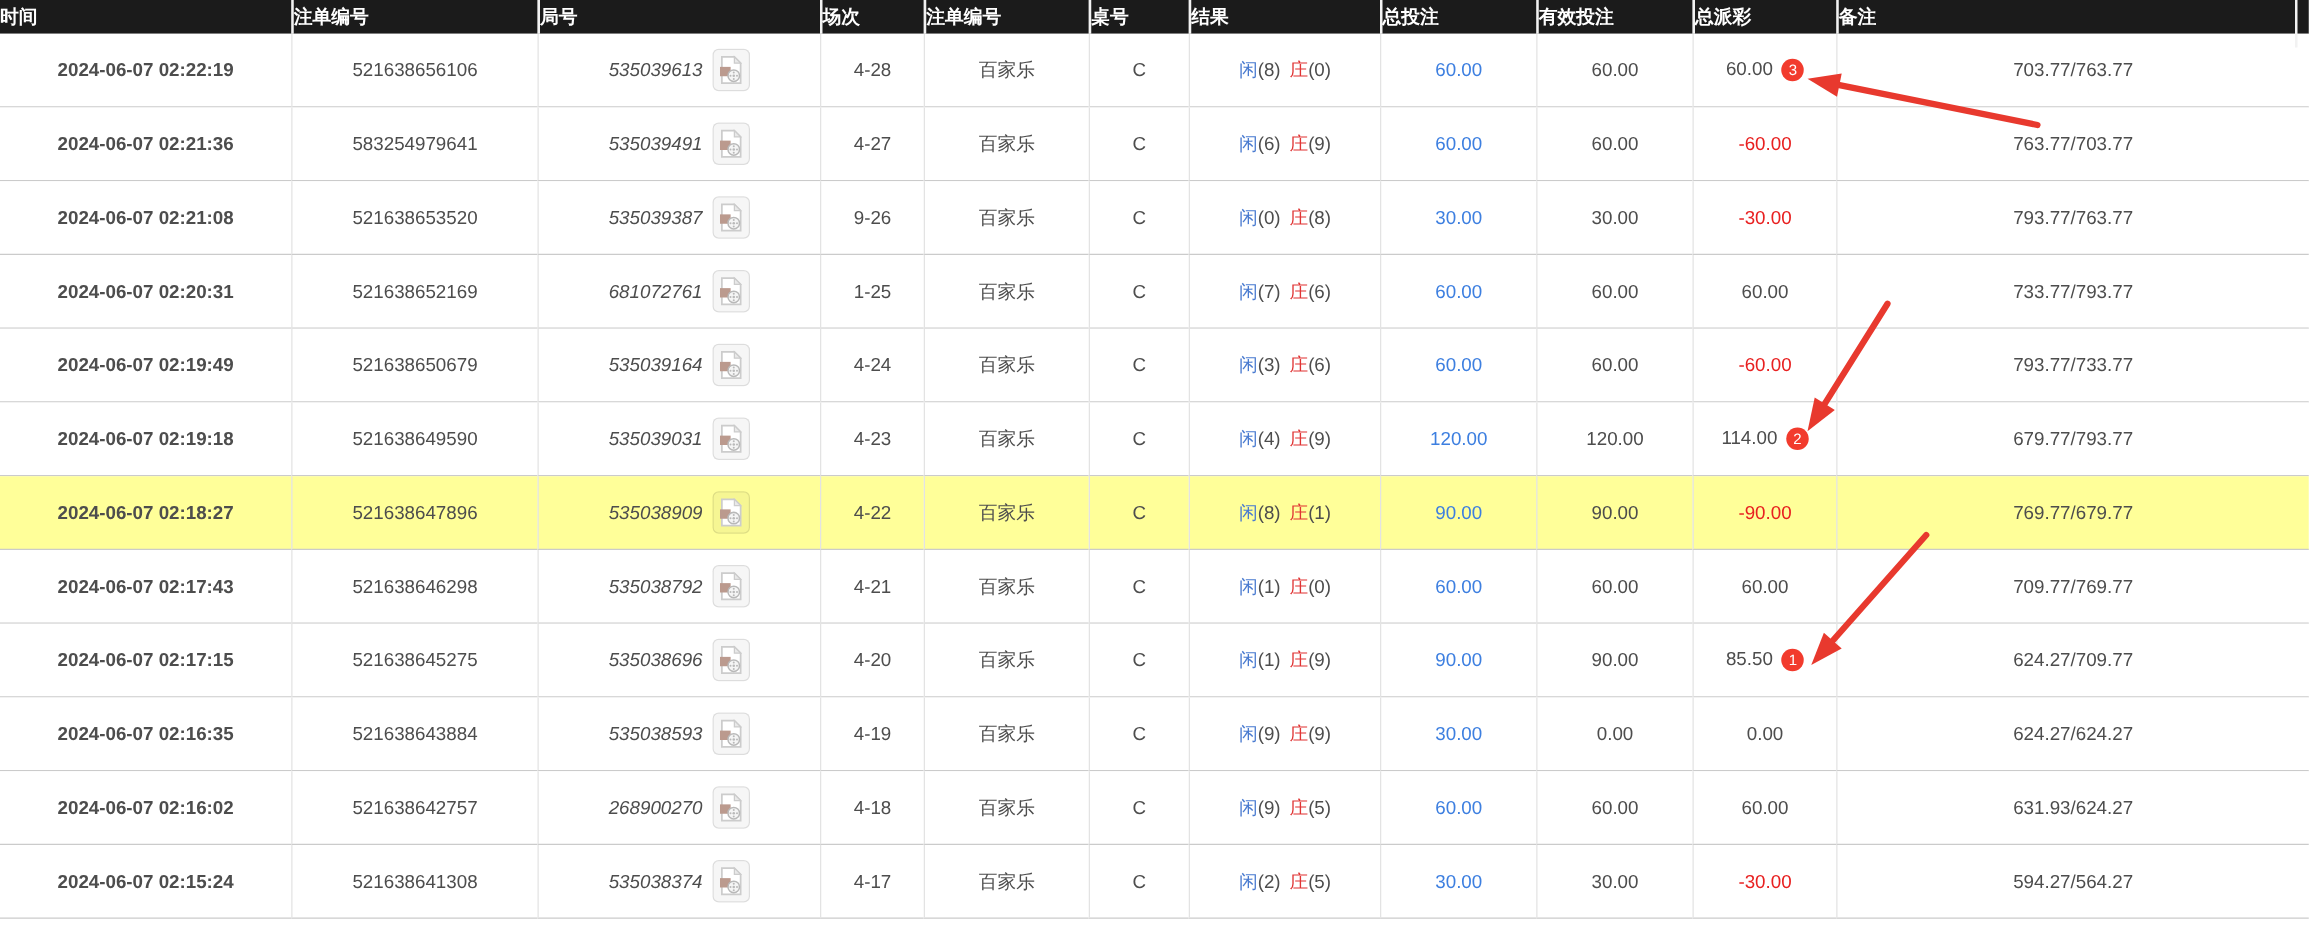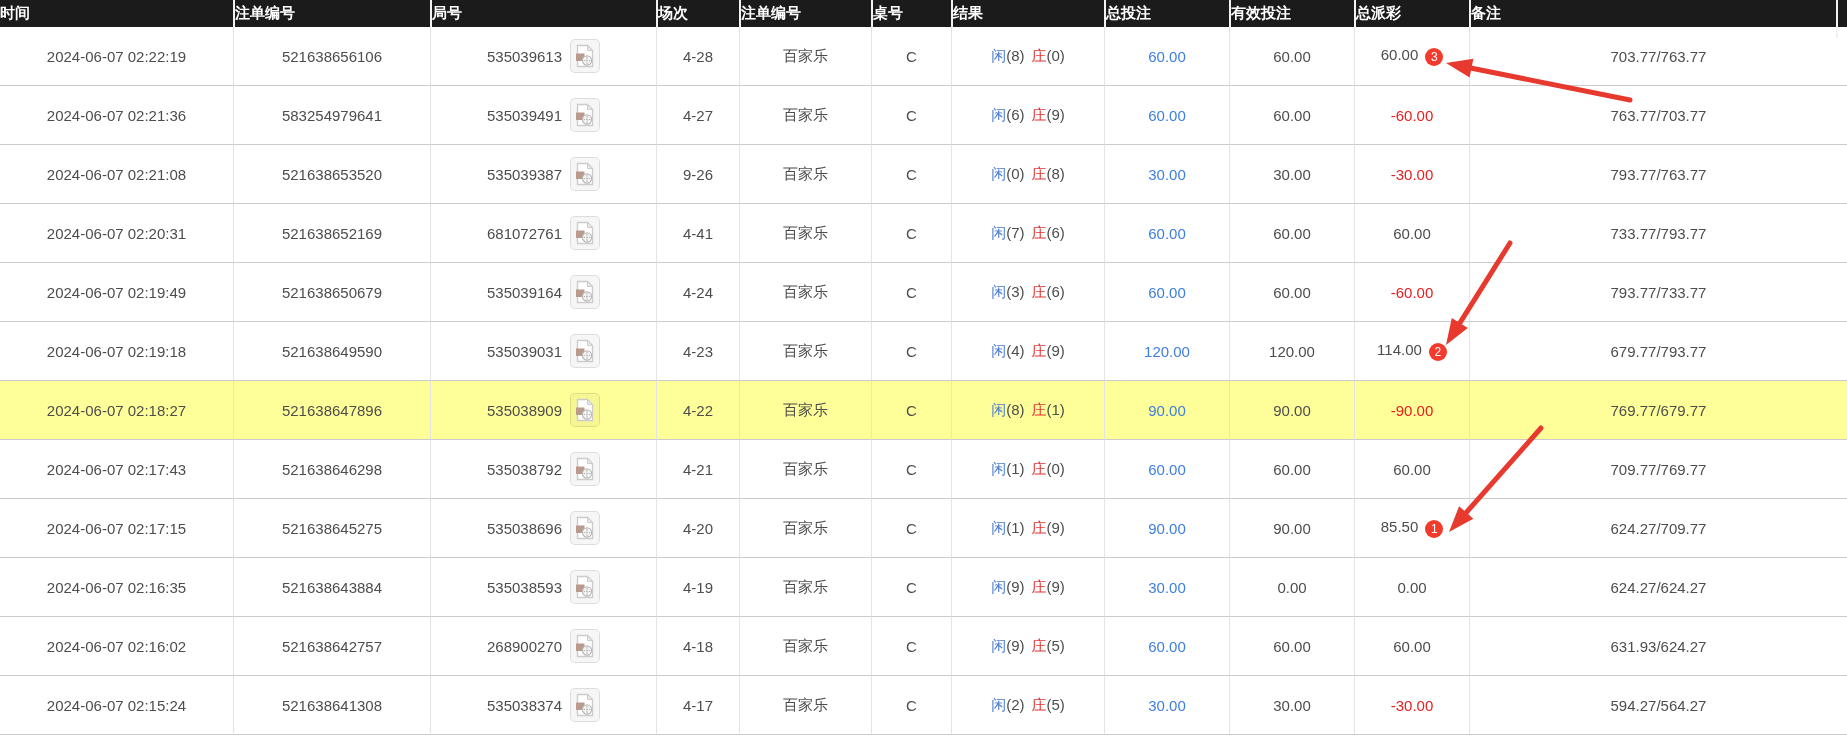--- a/index.html
+++ b/index.html
@@ -12,23 +12,23 @@
   thead th{
     box-sizing:border-box;height:27px;background:var(--header-bg);color:var(--header-text);
     font-size:15px;font-weight:bold;border-left:2px solid #f2f2f2;padding:0;text-align:left;vertical-align:middle;
   }
   thead th:first-child{border-left:none;}
   tbody td{
     box-sizing:border-box;height:59px;padding:0;text-align:center;vertical-align:middle;
     font-size:15px;color:var(--cell-text);background:#ffffff;
     border-bottom:1px solid #cbcbcb;border-left:1px solid #e3e3e3;
   }
-  tbody td:first-child{border-left:none;}
+  tbody td:first-child{border-left:none;font-weight:bold;}
   tr.highlight td{background:var(--highlight-row);}
-  .round-wrap{display:inline-flex;align-items:center;gap:8px;}
+  .round-wrap{display:inline-flex;align-items:center;gap:8px;font-style:italic;}
   .video-btn{
     width:30px;height:34px;border-radius:5px;border:1px solid rgba(0,0,0,0.10);
     background:rgba(0,0,0,0.035);display:inline-flex;align-items:center;justify-content:center;
     cursor:pointer;padding:0;margin:0;
   }
   .bet-link{color:var(--link-blue);text-decoration:none;cursor:pointer;}
   .p-label{color:var(--player-blue);}
   .b-label{color:var(--banker-red);}
   .result-gap{display:inline-block;width:7px;}
   .payout-value.neg{color:var(--negative-red);}
@@ -170,21 +170,21 @@
                   <rect x="1" y="9.5" width="8.5" height="7.5" fill="#bb9a8e"></rect>
                   <circle cx="12" cy="16.5" r="4.6" fill="#f5f5f5" stroke="#b9b9b9" stroke-width="1.2"></circle>
                   <circle cx="12" cy="16.5" r="1" fill="#b9b9b9"></circle>
                   <circle cx="12" cy="13.9" r="0.8" fill="#b9b9b9"></circle>
                   <circle cx="12" cy="19.1" r="0.8" fill="#b9b9b9"></circle>
                   <circle cx="9.4" cy="16.5" r="0.8" fill="#b9b9b9"></circle>
                   <circle cx="14.6" cy="16.5" r="0.8" fill="#b9b9b9"></circle>
                 </svg>
               </button>
             </span></td>
-          <td>4-41</td>
+          <td>1-25</td>
           <td>百家乐</td>
           <td>C</td>
           <td><span class="p-label">闲</span><span>(7)</span><span class="result-gap"></span><span class="b-label">庄</span><span>(6)</span></td>
           <td><a class="bet-link">60.00</a></td>
           <td>60.00</td>
           <td><span class="payout-value">60.00</span></td>
           <td>733.77/793.77</td>
         </tr>
         <tr>
           <td>2024-06-07 02:19:49</td>

